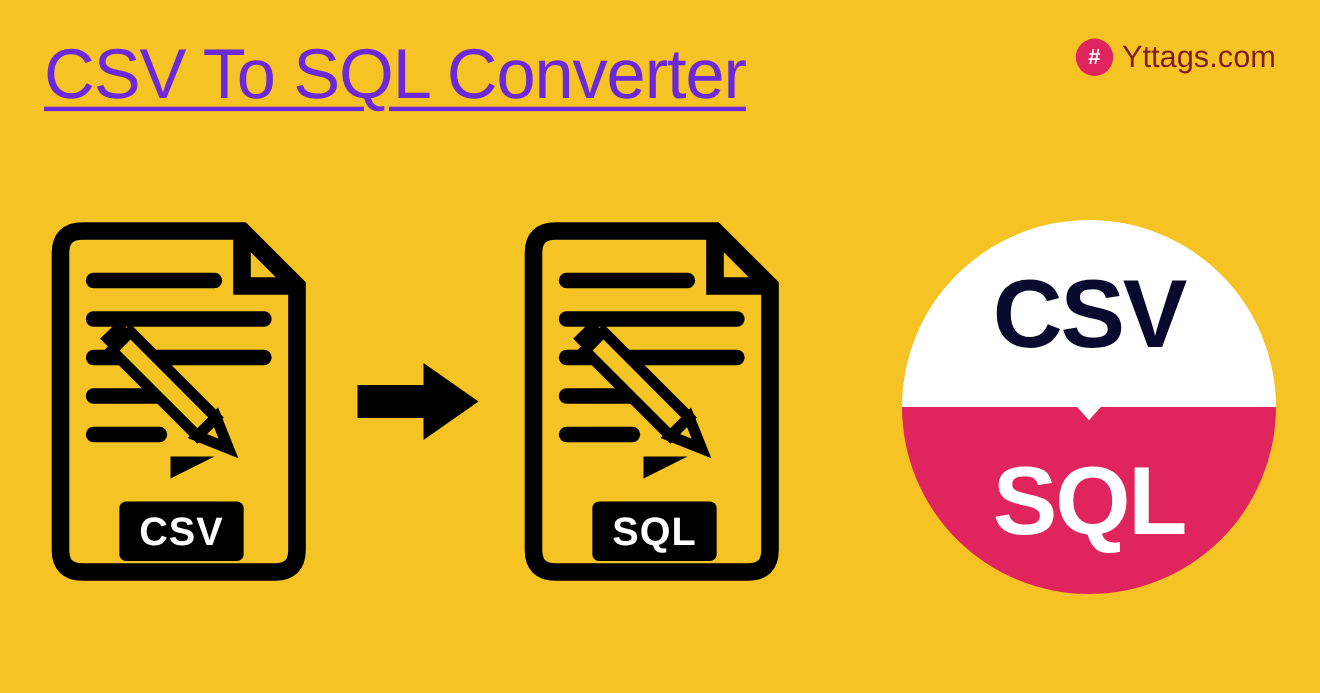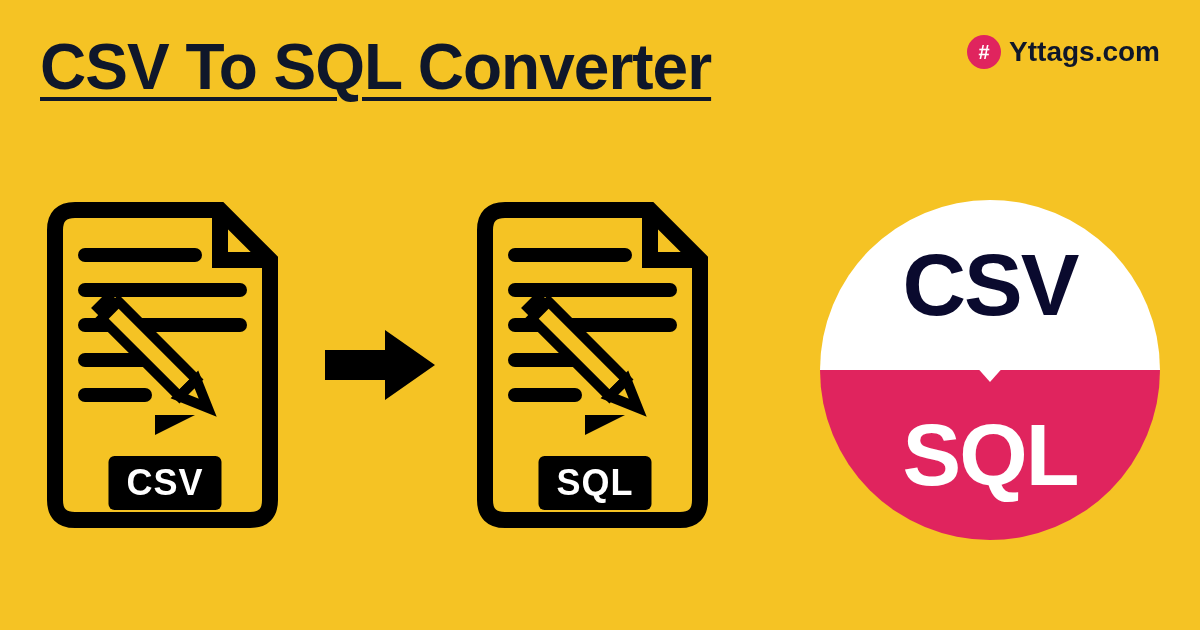--- a/index.html
+++ b/index.html
@@ -9,22 +9,22 @@
       background: #f5c324;
       font-family: Arial, Helvetica, sans-serif;
       position: relative;
       overflow: hidden;
     }
     .title {
       position: absolute;
       top: 30px;
       left: 40px;
       font-size: 64px;
-      font-weight: 700;
-      color: #0f172a;
+      font-weight: 400;
+      color: #6d28d9;
       text-decoration: underline;
       text-underline-offset: 8px;
       text-decoration-thickness: 4px;
       letter-spacing: -1px;
     }
     .brand {
       position: absolute;
       top: 35px;
       right: 40px;
       display: flex;
@@ -38,22 +38,22 @@
       border-radius: 50%;
       display: flex;
       align-items: center;
       justify-content: center;
       color: #fff;
       font-weight: 700;
       font-size: 20px;
     }
     .brand-text {
       font-size: 28px;
-      font-weight: 700;
-      color: #0f172a;
+      font-weight: 400;
+      color: #7f1d1d;
     }
     .content {
       position: absolute;
       top: 200px;
       left: 40px;
       display: flex;
       align-items: center;
       gap: 30px;
     }
     .doc-icon {

